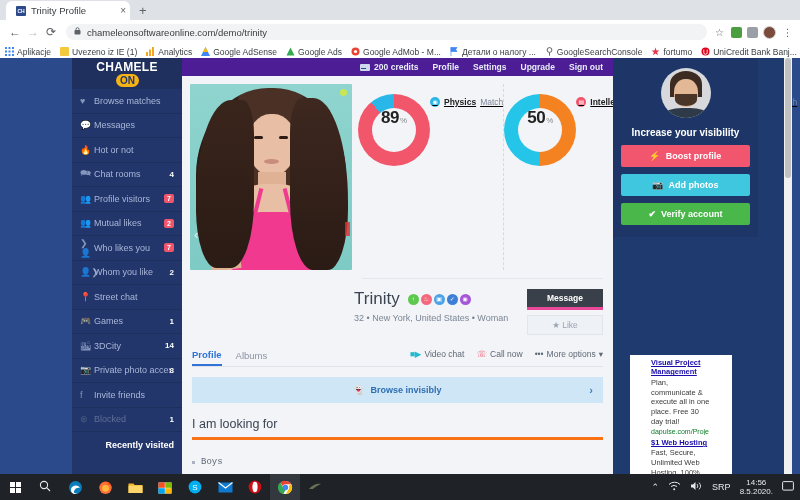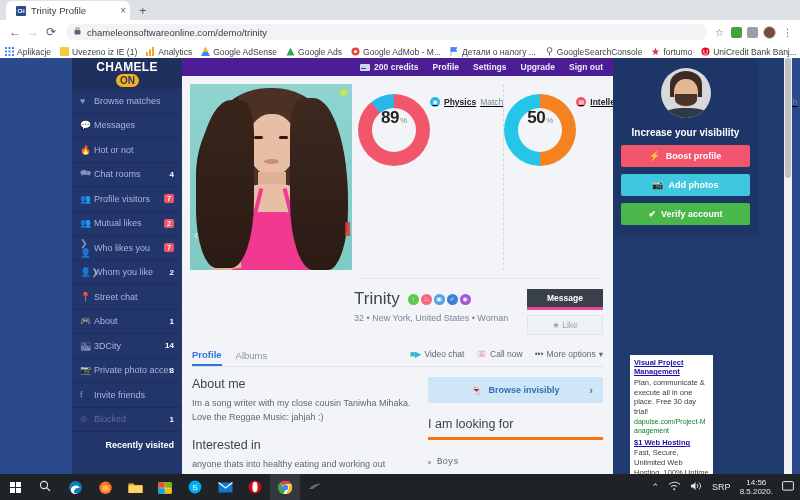--- a/index.html
+++ b/index.html
@@ -149,21 +149,21 @@
   .rp-card { background:#1d3667; padding:10px 8px 12px 8px; text-align:center; width:145px; }
   .rp-av { width:50px; height:50px; border-radius:50%; margin:0 auto; position:relative; overflow:hidden;
            background:#d7d9dc; }
   .rp-av .h { position:absolute; left:9px; top:3px; width:32px; height:26px; background:#3b2b22; border-radius:50% 50% 0 0; }
   .rp-av .f { position:absolute; left:13px; top:11px; width:24px; height:28px; background:#e3b896; border-radius:46%; }
   .rp-av .b { position:absolute; left:14px; top:26px; width:22px; height:12px; background:#4a3529; border-radius:0 0 50% 50%; }
   .rp-av .sh { position:absolute; left:4px; top:40px; width:42px; height:14px; background:#2f3a48; border-radius:40% 40% 0 0; }
   .rp-title { color:#fff; font-weight:bold; font-size:10px; margin-top:9px; }
   .rp-btn { display:flex; align-items:center; justify-content:center; gap:5px; color:#fff; font-size:9px;
             font-weight:bold; padding:6px 0; margin-top:7px; border-radius:2px; }
-  .ad { position:absolute; left:630px; width:83px; background:#fff; padding:3px 4px; }
+  .ad { position:absolute; left:630px; width:102px; background:#fff; padding:3px 21px; }
   .ad .ad-t { color:#1a0dab; font-size:7.5px; font-weight:bold; text-decoration:underline; line-height:1.25; }
   .ad .ad-b { color:#3b3b3b; font-size:7.5px; line-height:1.3; margin-top:1px; }
   .ad .ad-u { color:#0a7c28; font-size:7px; line-height:1.25; margin-top:1px; word-break:break-all; }
   
   #taskbar { position:absolute; left:0; top:474px; width:800px; height:26px; background:#1f2227; display:flex;
              align-items:center; }
   .tb-btn { width:30px; height:26px; display:flex; align-items:center; justify-content:center; }
   .win-logo { width:11px; height:11px; display:grid; grid-template-columns:5px 5px; grid-template-rows:5px 5px; gap:1px; }
   .win-logo i { background:#fff; display:block; }
   .tb-app { width:30px; height:26px; display:flex; align-items:center; justify-content:center; position:relative; }
@@ -362,21 +362,21 @@
           <span class="sicon">👤❯</span>
           <span class="slabel">Whom you like</span>
           <span class="cnt">2</span>
         </div>
         <div class="sb-item">
           <span class="sicon">📍</span>
           <span class="slabel">Street chat</span>
         </div>
         <div class="sb-item">
           <span class="sicon">🎮</span>
-          <span class="slabel">About</span>
+          <span class="slabel">Games</span>
           <span class="cnt">1</span>
         </div>
         <div class="sb-item">
           <span class="sicon">🏙</span>
           <span class="slabel">3DCity</span>
           <span class="cnt">14</span>
         </div>
         <div class="sb-item">
           <span class="sicon">📷</span>
           <span class="slabel">Private photo access</span>
@@ -500,27 +500,20 @@
             </div>
             <div class="tr-item">
               <span>•••</span>
               <span>More options</span>
               <span>▾</span>
             </div>
           </div>
         </div>
 
         <div class="cols">
-          <div class="colL">
-            <div class="h-sec">About me</div>
-            <div class="p-sec">Im a song writer with my close cousin Taniwha Mihaka. Love the Reggae Music: jahjah :)</div>
-            <div class="h-sec" style="margin-top:14px;">Interested in</div>
-            <div class="p-sec">anyone thats into healthy eating and working out</div>
-
-          </div>
 
           <div class="colR">
             <div class="browse-inv">
               <span>👻</span>
               <span>Browse invisibly</span>
               <span class="chev">›</span>
             </div>
             <div class="lf-title">I am looking for</div>
             <ul class="lf-list">
               <li>Boys</li>

